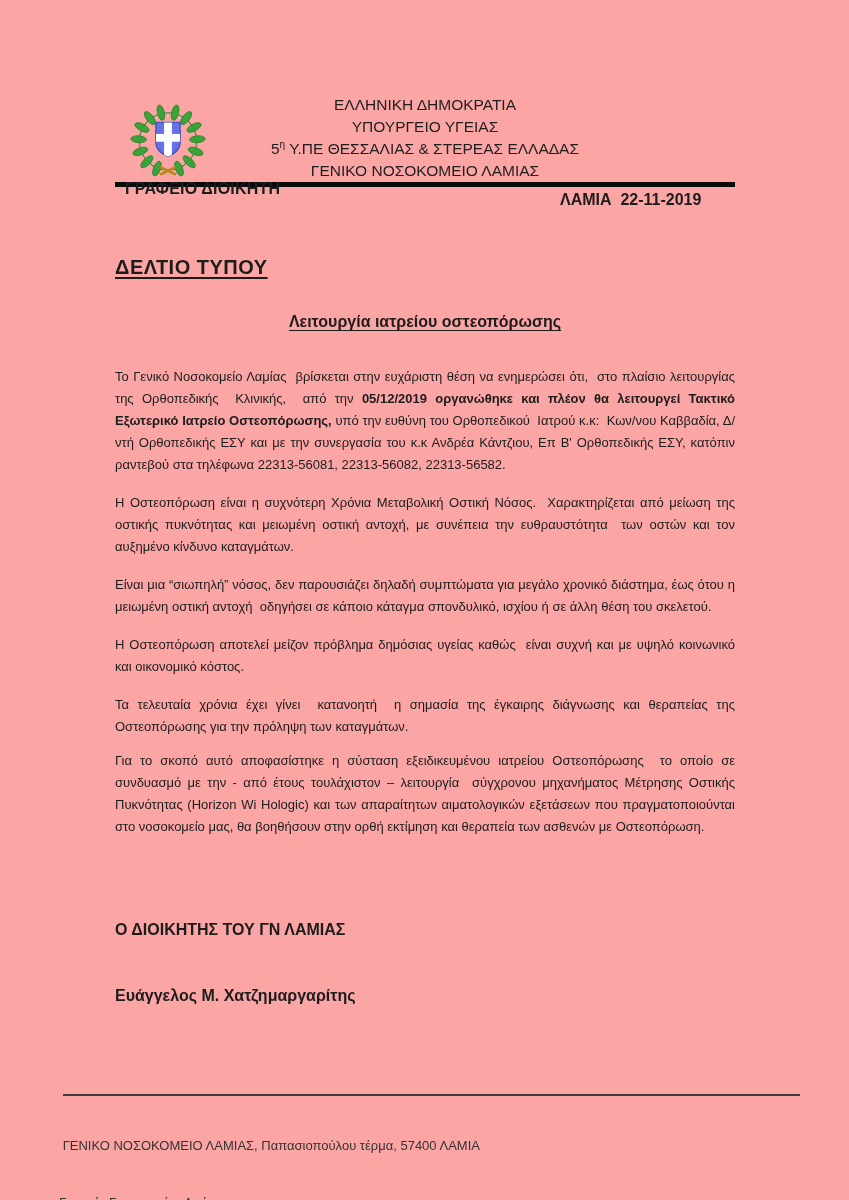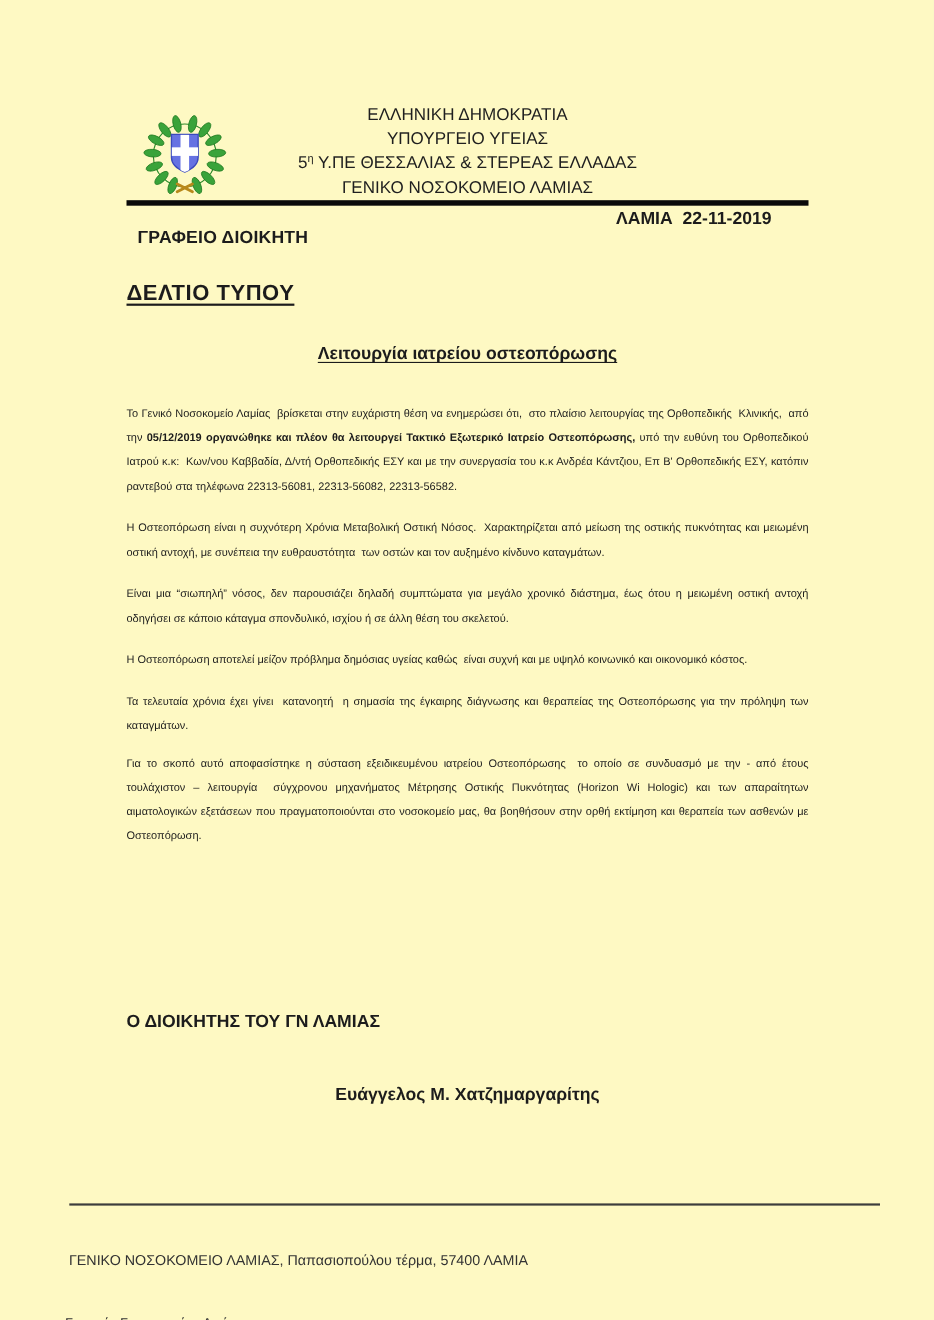--- a/index.html
+++ b/index.html
@@ -1,63 +1,63 @@
 <!DOCTYPE html>
 <html lang="el"><head>
 <meta charset="utf-8">
 <style>
   html,body{margin:0;padding:0;background:#e9e9e9;}
   .page{
     position:relative;
     width:849px;height:1200px;
-    background:#fef9c3;
+    background:#fca5a5;
     margin:0 auto;
     font-family:"Liberation Sans", sans-serif;
     color:#1c1c1c;
     overflow:hidden;
   }
   .abs{position:absolute;}
   
   .hdr-text{
     left:115px;width:620px;top:94px;
     text-align:center;
     font-size:15.5px;line-height:22px;
     color:#1f1f1f;
   }
   .hdr-text sup{font-size:10px;line-height:0;}
   .logo{left:129px;top:98px;width:78px;height:84px;}
   .rule{left:115px;width:620px;top:182px;height:5px;background:#0a0a0a;}
-  .office{left:125px;top:208px;font-size:16px;font-weight:bold;letter-spacing:.2px;}
+  .office{left:125px;top:180px;font-size:16px;font-weight:bold;letter-spacing:.2px;}
   .place-date{left:528px;top:191px;font-size:16px;font-weight:bold;white-space:pre;margin-left:32px;}
   
   .title{
     left:115px;width:620px;top:256px;text-align:left;
     font-size:20px;font-weight:bold;
     text-decoration:underline;text-decoration-thickness:2px;text-underline-offset:3px;
     letter-spacing:.5px;
   }
   .subtitle{
     left:115px;width:620px;top:313px;text-align:center;
     font-size:16px;font-weight:bold;
     text-decoration:underline;text-underline-offset:3px;
   }
   
   .body-block{left:115px;width:620px;top:366px;}
   .para{
-    font-size:10px;line-height:22px;
+    font-size:13px;line-height:22px;
     text-align:justify;
     white-space:pre-wrap;
     margin:0 0 12px 0;
     color:#1c1c1c;
   }
   .para .b{font-weight:bold;}
   .subline{display:block;margin-top:16px;}
   
   .sig-role{left:115px;width:620px;top:921px;text-align:left;font-size:16px;font-weight:bold;}
-  .sig-name{left:115px;width:620px;top:987px;text-align:center;font-size:16px;font-weight:bold;}
+  .sig-name{left:115px;width:620px;top:987px;font-size:16px;font-weight:bold;}
   
   .f-rule{left:63px;width:737px;top:1094px;height:2px;background:#3d3d3d;}
   .footer-text{
     left:59px;top:1098px;width:700px;
     font-size:13px;line-height:19px;color:#333;
     white-space:pre-wrap;
   }
 </style>
 </head>
 <body>

